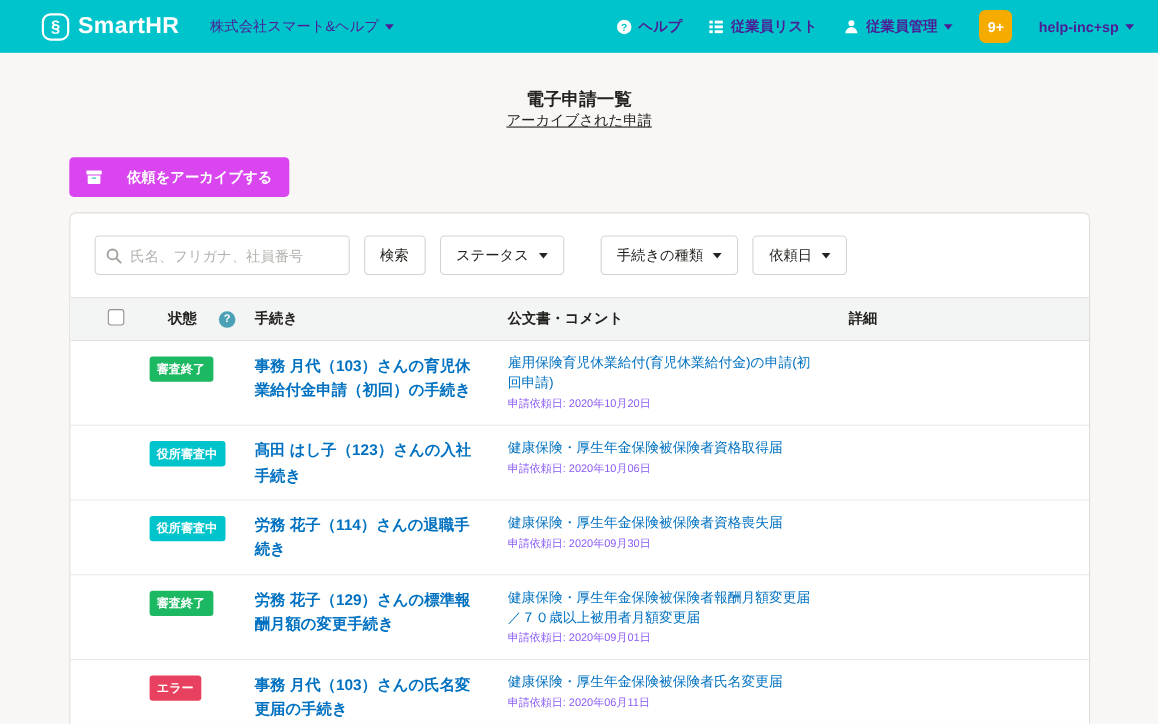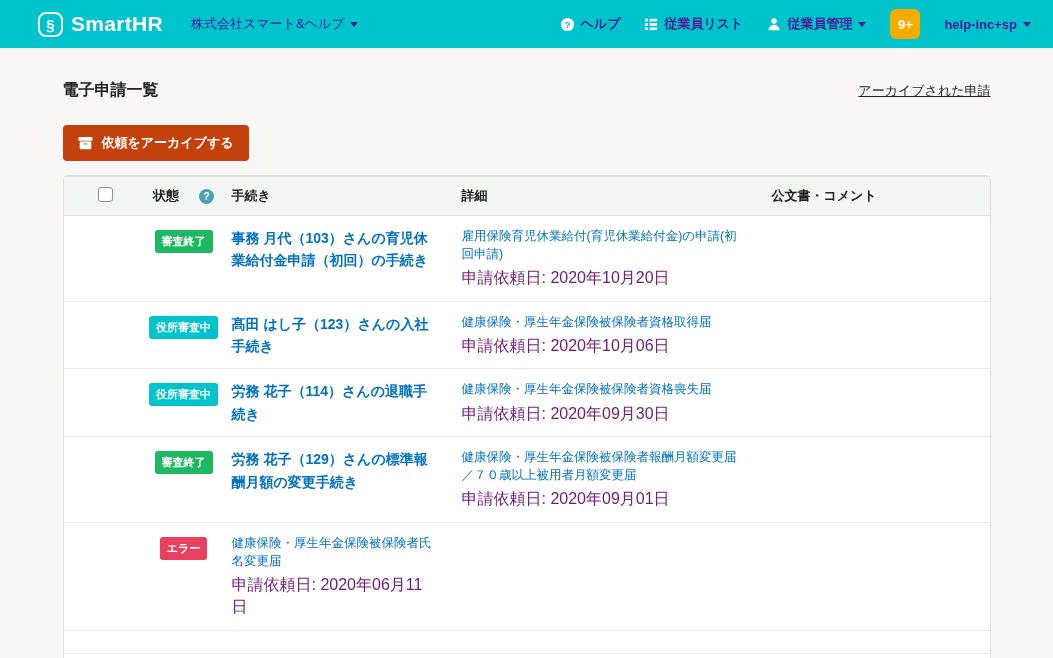--- a/index.html
+++ b/index.html
@@ -44,26 +44,26 @@
   .notif-badge {
     margin-left: 24px;
     width: 30px; height: 30px; border-radius: 6px;
     background: #f6ab00; color: #fff;
     font-size: 13px; font-weight: bold;
     display: flex; align-items: center; justify-content: center;
     border: none; cursor: pointer; font-family: inherit;
   }
   
   main { width: 928px; margin: 0 auto; padding-top: 32px; }
-  .page-head { display: flex; justify-content: space-between; align-items: center; margin-bottom: 24px; }
+  .page-head { display: flex; justify-content: space-between; align-items: center; margin-bottom: 24px; flex-direction: column; }
   .page-title { font-size: 16px; font-weight: bold; }
   .archived-link { font-size: 13px; color: #23221e; text-decoration: underline; cursor: pointer; }
   .archive-btn {
-    display: inline-flex; align-items: center; gap: 9px;
-    background: #c2410c; color: #fff;
+    display: inline-flex; align-items: center; gap: 23px;
+    background: #d946ef; color: #fff;
     border: none; border-radius: 4px;
     font-size: 13px; font-weight: bold; font-family: inherit;
     padding: 9px 15px; margin-bottom: 14px; cursor: pointer;
   }
   .card {
     background: #fff;
     border: 1px solid #e0ddd9;
     border-radius: 6px;
     min-height: 520px;
   }
@@ -109,36 +109,36 @@
     font-size: 10px; font-weight: bold;
     display: inline-flex; align-items: center; justify-content: center;
   }
   .checkbox {
     width: 15px; height: 15px;
     border: 1px solid #949190; border-radius: 3px;
     background: #fff; display: inline-block; margin-left: 12px;
     cursor: pointer;
   }
   .trow { padding-top: 11px; padding-bottom: 11px; border-bottom: 1px solid #edeae6; align-items: start; }
-  .cell-status { display: flex; justify-content: center; padding-top: 3px; }
+  .cell-status { display: flex; justify-content: flex-start; padding-top: 3px; }
   .badge {
     font-size: 11px; font-weight: bold; color: #fff;
     border-radius: 3px; padding: 4px 7px; white-space: nowrap;
   }
   .cell-procedure { padding-right: 24px; }
   .procedure-link {
     color: #0071c1; font-size: 14px; font-weight: bold;
     text-decoration: none; line-height: 1.6; cursor: pointer;
   }
   .cell-detail { padding-right: 24px; }
   .detail-link {
     color: #0071c1; font-size: 12.5px;
     text-decoration: none; line-height: 1.45; display: block; cursor: pointer;
   }
-  .request-date { font-size: 16px; color: #701a75; margin-top: 4px; line-height: 1.4; }
+  .request-date { font-size: 10px; color: #8b5cf6; margin-top: 4px; line-height: 1.4; }
 </style>
 </head>
 <body>
 
 <header class="app-header">
   <div class="header-left">
     <span class="logo-mark">§</span>
     <span class="brand-name">SmartHR</span>
     <button class="header-btn company-btn">
       <span>株式会社スマート&amp;ヘルプ</span>
@@ -189,32 +189,54 @@
   <button class="archive-btn">
     <svg width="15" height="14" viewBox="0 0 16 15">
         <rect x="0.5" y="1" width="15" height="4" rx="1" fill="#fff"></rect>
         <path d="M1.8 6h12.4v7a1.2 1.2 0 0 1-1.2 1.2H3A1.2 1.2 0 0 1 1.8 13z" fill="#fff"></path>
         <rect x="5.7" y="7.6" width="4.6" height="1.8" rx="0.9" fill="#6fd4d6"></rect>
       </svg>
     <span>依頼をアーカイブする</span>
   </button>
 
   <section class="card">
+    <div class="filters">
+      <div class="search-box">
+        <svg width="15" height="15" viewBox="0 0 16 16">
+            <circle cx="6.7" cy="6.7" r="4.8" fill="none" stroke="#a3a09c" stroke-width="1.8"></circle>
+            <line x1="10.5" y1="10.5" x2="14.6" y2="14.6" stroke="#a3a09c" stroke-width="1.8" stroke-linecap="round"></line>
+          </svg>
+        <input class="search-input" type="text" placeholder="氏名、フリガナ、社員番号" style="">
+      </div>
+      <button class="btn">検索</button>
+      <button class="btn">
+        <span>ステータス</span>
+        <span class="caret"></span>
+      </button>
+      <button class="btn gap-left">
+        <span>手続きの種類</span>
+        <span class="caret"></span>
+      </button>
+      <button class="btn">
+        <span>依頼日</span>
+        <span class="caret"></span>
+      </button>
+    </div>
 
     <div class="thead">
       <div>
         <span class="checkbox"></span>
       </div>
       <div class="status-head">
         <span>状態</span>
         <span class="help-circle">?</span>
       </div>
       <div>手続き</div>
+      <div>公文書・コメント</div>
       <div>詳細</div>
-      <div>公文書・コメント</div>
     </div>
 
     <div id="table-body">
         <div class="trow">
     <div></div>
     <div class="cell-status">
       <span class="badge" style="background: rgb(28, 184, 98);">審査終了</span>
     </div>
     <div class="cell-procedure">
       <a class="procedure-link">事務 月代（103）さんの育児休業給付金申請（初回）の手続き</a>
@@ -264,20 +286,23 @@
     <div class="cell-detail">
       <a class="detail-link">健康保険・厚生年金保険被保険者報酬月額変更届／７０歳以上被用者月額変更届</a>
       <div class="request-date">申請依頼日: 2020年09月01日</div>
     </div>
     <div></div>
   </div>
         <div class="trow">
     <div></div>
     <div class="cell-status">
       <span class="badge" style="background: rgb(232, 65, 95);">エラー</span>
+    </div>
+    <div class="cell-procedure">
+      <a class="procedure-link">事務 月代（103）さんの氏名変更届の手続き</a>
     </div>
     <div class="cell-detail">
       <a class="detail-link">健康保険・厚生年金保険被保険者氏名変更届</a>
       <div class="request-date">申請依頼日: 2020年06月11日</div>
     </div>
     <div></div>
   </div>
         <div class="trow">
     <div></div>
 

